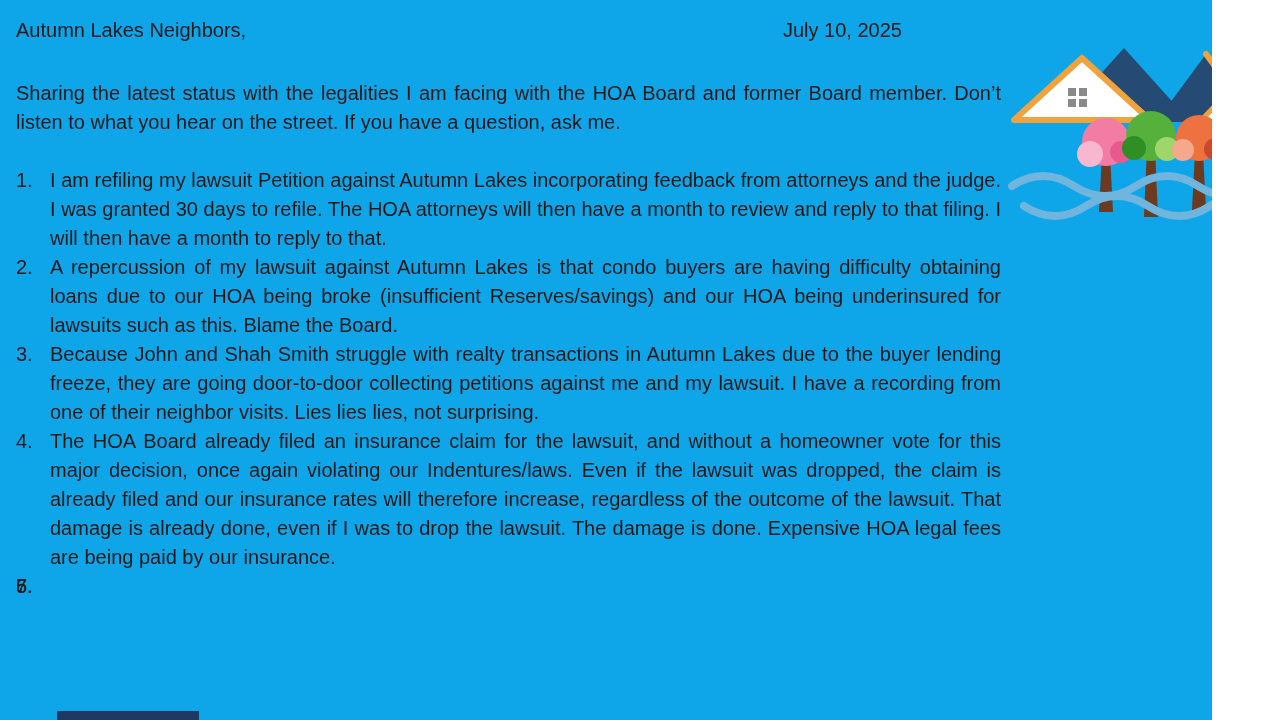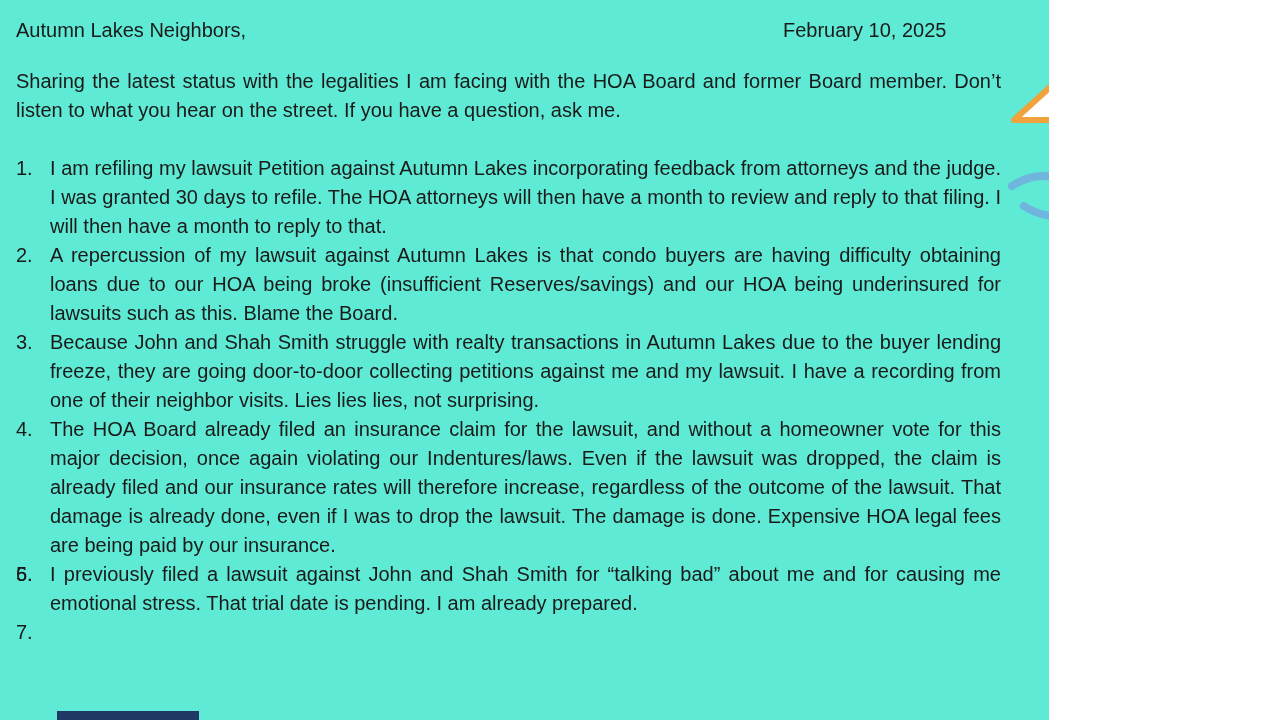--- a/index.html
+++ b/index.html
@@ -1,24 +1,24 @@
 <!DOCTYPE html>
 <html><head>
 <meta charset="utf-8">
 <style>
   html,body { margin:0; padding:0; }
   .page {
-    position:relative; width:1049px; height:720px; background:#5eead4;
+    position:relative; width:1212px; height:720px; background:#0ea5e9;
     font-family:"Liberation Sans", sans-serif; color:#1a1a1a; overflow:hidden;
   }
   .content { position:absolute; left:16px; top:16px; width:985px; }
   .header-row { position:relative; height:29px; line-height:29px; font-size:20px; }
   .header-row .date { position:absolute; left:767px; top:0; }
   .intro {
-    margin-top:22px; font-size:20px; line-height:29px; text-align:justify;
+    margin-top:34px; font-size:20px; line-height:29px; text-align:justify;
   }
   .list { margin-top:29px; }
   .item {
     position:relative; padding-left:34px; font-size:20px; line-height:29px;
     text-align:justify;
   }
   .item .num { position:absolute; left:0; top:0; }
   .logo {
     position:absolute; left:1006px; top:36px; width:262px; text-align:center;
   }
@@ -32,21 +32,21 @@
   }
 </style>
 </head>
 <body>
 
 <div class="page">
 
   <div class="content">
     <div class="header-row">
       <span>Autumn Lakes Neighbors,</span>
-      <span class="date">February 10, 2025</span>
+      <span class="date">July 10, 2025</span>
     </div>
 
     <div class="intro">Sharing the latest status with the legalities I am facing with the HOA Board and former Board member.  Don’t listen to what you hear on the street. If you have a question, ask me.</div>
 
     <div class="list">
       <div class="item">
         <span class="num">1.</span>
         <span class="txt">I am refiling my lawsuit Petition against Autumn Lakes incorporating feedback from attorneys and the judge. I was granted 30 days to refile. The HOA attorneys will then have a month to review and reply to that filing. I will then have a month to reply to that.</span>
       </div>
       <div class="item">
@@ -59,21 +59,20 @@
       </div>
       <div class="item">
         <span class="num">4.</span>
         <span class="txt">The HOA Board already filed an insurance claim for the lawsuit, and without a homeowner vote for this major decision, once again violating our Indentures/laws. Even if the lawsuit was dropped, the claim is already filed and our insurance rates will therefore increase, regardless of the outcome of the lawsuit. That damage is already done, even if I was to drop the lawsuit. The damage is done.  Expensive HOA legal fees are being paid by our insurance.</span>
       </div>
       <div class="item">
         <span class="num">5.</span>
       </div>
       <div class="item">
         <span class="num">6.</span>
-        <span class="txt">I previously filed a lawsuit against John and Shah Smith for “talking bad” about me and for causing me emotional stress. That trial date is pending. I am already prepared.</span>
       </div>
       <div class="item">
         <span class="num">7.</span>
       </div>
     </div>
   </div>
 
   <div class="logo">
     <svg width="262" height="185" viewBox="0 0 262 185">
 

